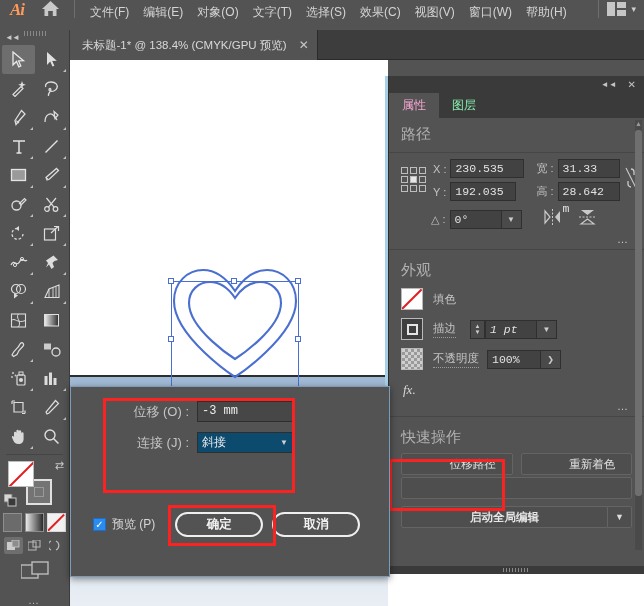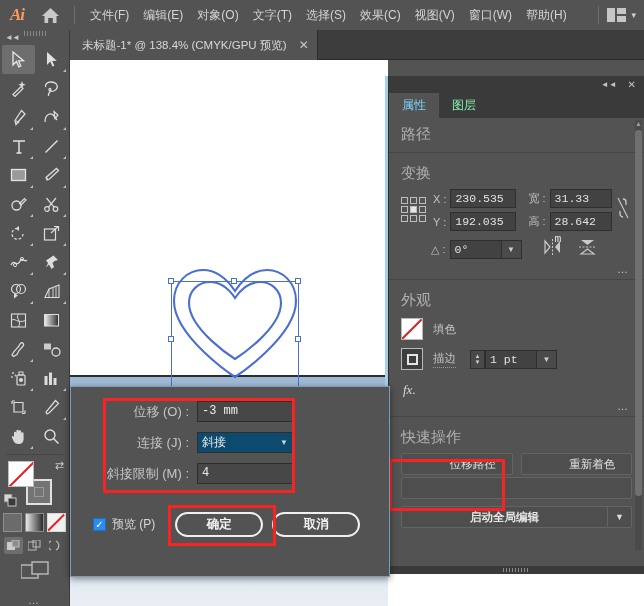--- a/index.html
+++ b/index.html
@@ -8,21 +8,21 @@
     background: #535353;
     font-family: "Liberation Sans", "DejaVu Sans", sans-serif;
     overflow: hidden;
     -webkit-font-smoothing: none;
   }
   #app { position: relative; width: 644px; height: 606px; }
 
   
   .menubar {
     position: absolute; left: 0; top: 0; width: 644px; height: 30px;
-    background: #535353; display: flex; align-items: center;
+    background: #535353; display: flex; align-items: flex-start;
   }
   .ai-logo {
     width: 34px; text-align: center; color: #ff9a5b;
     font-size: 17px; font-weight: bold; font-style: italic;
     font-family: "Liberation Serif", serif; letter-spacing: -1px;
   }
   .home-icon {
     width: 32px; display: flex; align-items: center; justify-content: center;
   }
   .mb-sep { width: 1px; height: 18px; background: #6e6e6e; margin: 0 8px; }
@@ -146,21 +146,21 @@
   }
   .props-head .hicons {
     position: absolute; right: 8px; top: 3px; display: flex; gap: 11px;
     color: #c4c4c4; font-size: 8px; align-items: center;
   }
   .props-tabs { display: flex; height: 25px; background: #3a3a3a; }
   .ptab {
     padding: 0 13px; display: flex; align-items: center; font-size: 12px;
     color: #86efac; cursor: default; background: #3a3a3a;
   }
-  .ptab.act { background: #535353; color: #7dd3fc; }
+  .ptab.act { background: #535353; color: #f9a8d4; }
   .p-body { background: #535353; height: 448px; position: relative; padding-bottom: 2px; }
   .p-scroll {
     position: absolute; right: 2px; top: 2px; width: 7px; height: 430px;
   }
   .p-scroll .track { position: absolute; inset: 0; background: #4a4a4a; }
   .p-scroll .thumb { position: absolute; left: 0; top: 10px; width: 7px; height: 366px; background: #6f6f6f; border-radius: 3px; }
   .p-scroll .arw { position: absolute; left: 0; top: 0; color: #9a9a9a; font-size: 7px; width: 7px; text-align: center; }
 
   .sec-title { color: #b0b0b0; font-size: 15px; padding: 7px 0 4px 12px; }
   .sec-div { height: 1px; background: #464646; margin: 4px 0; }
@@ -647,37 +647,36 @@
     <div class="p-body">
       <div class="p-scroll">
         <div class="track"></div>
         <div class="arw">▲</div>
         <div class="thumb"></div>
       </div>
 
       <div class="sec-title">路径</div>
       <div class="sec-div"></div>
 
-      <div class="sec-title">变换</div>
       <div class="xf-row">
         <div class="ref-grid">
           <div class="ref-dot"></div>
           <div class="ref-dot"></div>
           <div class="ref-dot"></div>
           <div class="ref-dot"></div>
           <div class="ref-dot c"></div>
           <div class="ref-dot"></div>
           <div class="ref-dot"></div>
           <div class="ref-dot"></div>
           <div class="ref-dot"></div>
         </div>
         <div class="xf-pair">
           <div class="xf-cell">
             <span class="fld-label">X :</span>
-            <div class="ai-input" style="width:66px;">230.535</div>
+            <div class="ai-input" style="width:74px;">230.535</div>
           </div>
           <div class="xf-cell">
             <span class="fld-label">Y :</span>
             <div class="ai-input" style="width:66px;">192.035</div>
           </div>
         </div>
         <div class="xf-pair" style="margin-left:12px;">
           <div class="xf-cell">
             <span class="fld-label">宽 :</span>
             <div class="ai-input" style="width:62px;">31.33 mm</div>
@@ -726,22 +725,28 @@
           <div class="diag-none"></div>
         </div>
         <span class="app-label">填色</span>
       </div>
       <div class="app-row">
         <div class="sw-box sw-stroke">
           <div class="sw-stroke-in"></div>
         </div>
         <span class="app-label ul">描边</span>
         <div class="stepper" style="margin-left:14px;">▲<br>▼</div>
-        <div class="ai-input" style="width:52px;">1 pt</div>
+        <div class="ai-input" style="width:52px;font-style:italic;">1 pt</div>
         <div class="dd-btn">▼</div>
+      </div>
+      <div class="app-row">
+        <div class="sw-box sw-checker"></div>
+        <span class="app-label ul">不透明度</span>
+        <div class="ai-input" style="width:54px; margin-left:8px;">100%</div>
+        <div class="dd-btn">❯</div>
       </div>
       <div class="fx-row">
         <span class="fx-txt">fx.</span>
       </div>
       <div class="dots-right">…</div>
       <div class="sec-div"></div>
 
       <div class="qa-wrap">
         <div class="sec-title" style="padding-left:0;">快速操作</div>
         <div class="qa-btn-row">
@@ -771,24 +776,20 @@
         <span class="dlg-label">位移 (O) :</span>
         <div class="dlg-input">-3 mm</div>
       </div>
       <div class="dlg-row">
         <span class="dlg-label">连接 (J) :</span>
         <div class="dlg-select">
           <span>斜接</span>
           <span class="cv">▼</span>
         </div>
       </div>
-      <div class="dlg-row">
-        <span class="dlg-label">斜接限制 (M) :</span>
-        <div class="dlg-input">4</div>
-      </div>
       <div class="dlg-bottom">
         <div class="chk">✓</div>
         <span class="chk-label">预览 (P)</span>
         <div class="pill">确定</div>
         <div class="pill">取消</div>
       </div>
 
       <div class="redbox" style="left:32px; top:11px; width:192px; height:95px;"></div>
 
       <div class="redbox" style="left:97px; top:118px; width:108px; height:41px;"></div>

